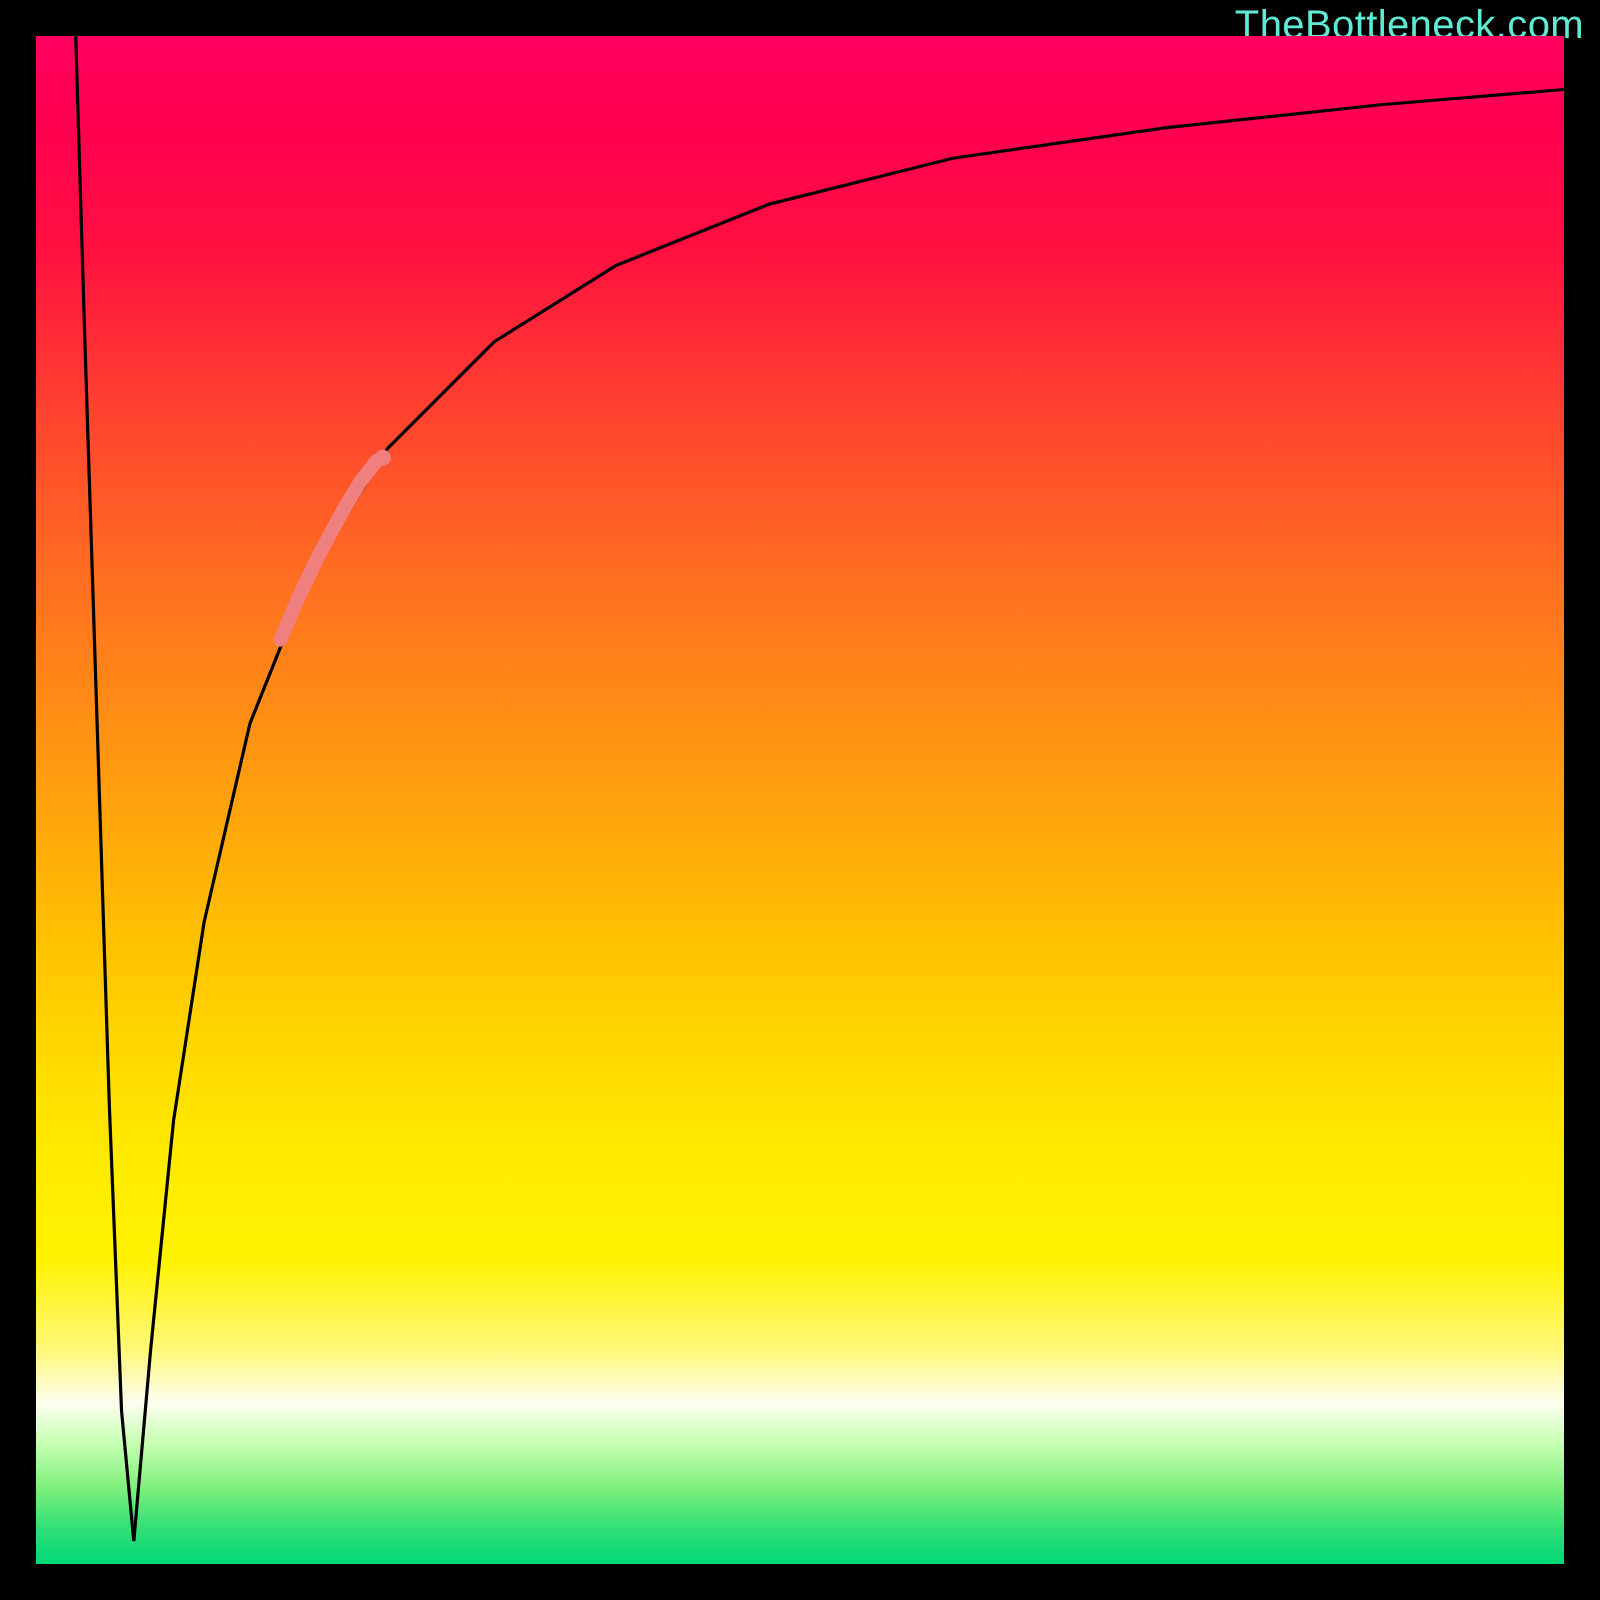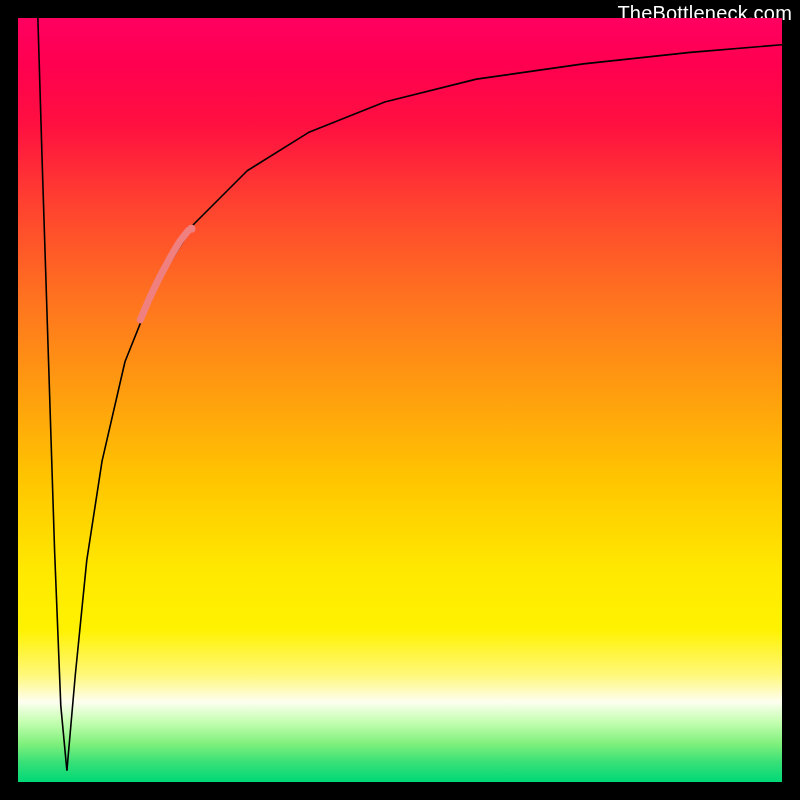--- a/index.html
+++ b/index.html
@@ -51,21 +51,21 @@
   .curve-svg {
     position: absolute;
     inset: 0;
     width: 100%;
     height: 100%;
   }
   .watermark {
     position: absolute;
     top: 2px;
     right: 8px;
-    color: #ffffff;
+    color: #5eead4;
     font-size: 20px;
     font-weight: 500;
     letter-spacing: 0.2px;
     user-select: none;
   }
 </style>
 </head>
 <body>
 
 <div class="chart-container">

